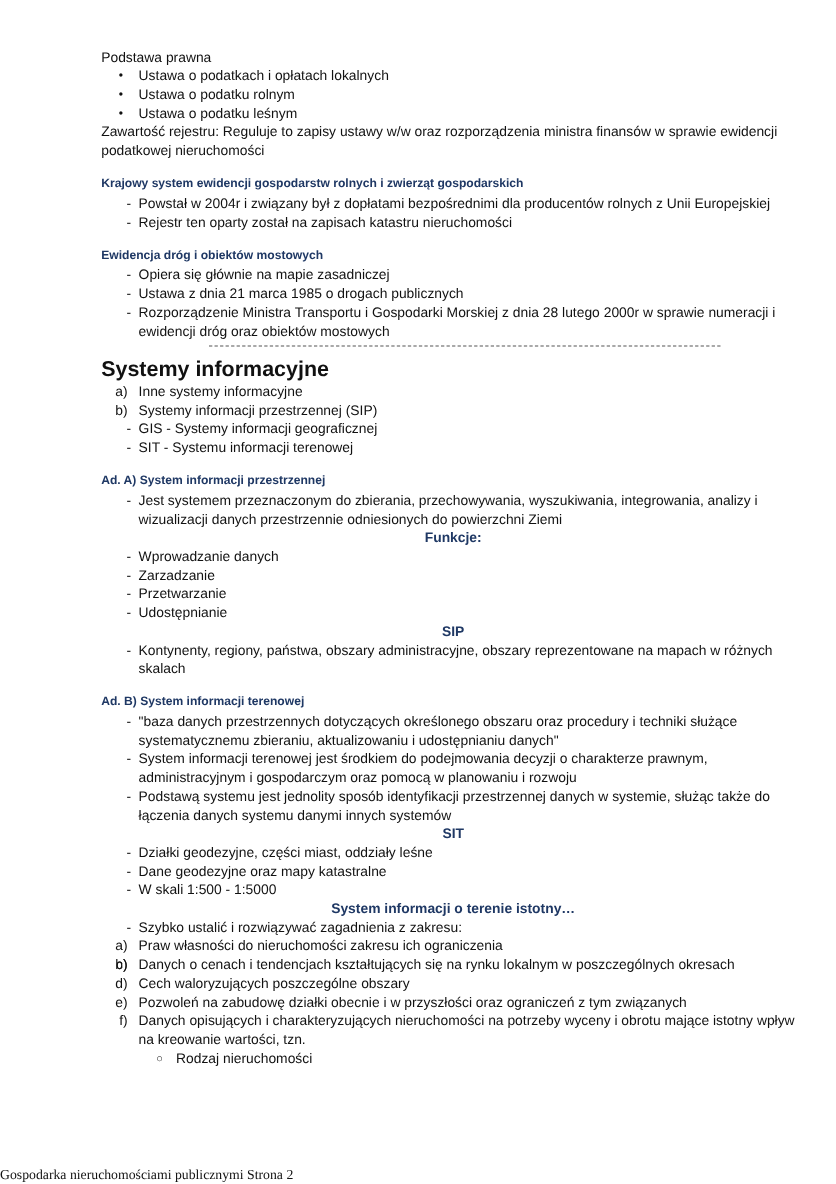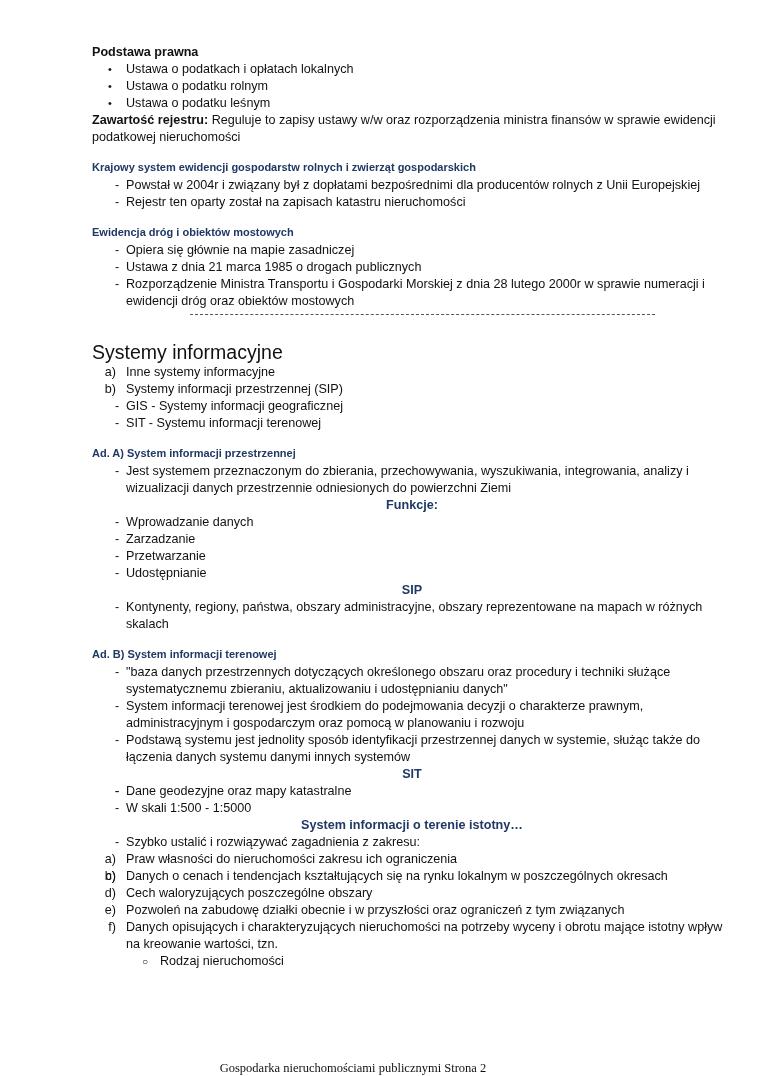--- a/index.html
+++ b/index.html
@@ -1,34 +1,34 @@
 <!DOCTYPE html>
 <html><head>
 <meta charset="utf-8">
 <style>
   html, body { margin: 0; padding: 0; background: #ffffff; }
   body { width: 760px; height: 1076px; position: relative; overflow: hidden;
          font-family: "Liberation Sans", sans-serif; color: #111111; }
   .page { position: absolute; left: 92px; top: 44px; width: 640px; font-size: 12.6px; line-height: 17px; }
-  .b { font-weight: bold; }
+  .b { font-weight: normal; }
   .h-nav { color: #1f3864; font-weight: bold; text-align: center; }
   .h2 { color: #1f3864; font-weight: bold; font-size: 11px; line-height: 20px; }
-  .h1 { color: #111111; font-weight: normal; font-size: 19.5px; line-height: 24px; margin-top: 20px; }
+  .h1 { color: #111111; font-weight: bold; font-size: 19.5px; line-height: 24px; margin-top: 4px; }
   .gap { height: 11px; }
   .row { position: relative; padding-left: 34px; }
   .row .mk { position: absolute; left: 14px; width: 14px; text-align: center; }
   .row.bul .mk { left: 11px; font-size: 11px; }
   .row.dash .mk { left: 18px; }
   .row.alpha .mk { left: 2px; width: 22px; text-align: right; }
   .row.circ { padding-left: 68px; }
   .row.circ .mk { left: 46px; font-size: 10px; }
   .sep { position: relative; height: 10px; }
   .sep .line { position: absolute; left: 98px; width: 465px; top: 4px; border-top: 1px dashed #555; }
-  .footer { position: absolute; top: 1061px; left: 0; width: 632px; text-align: center;
-            font-family: "Liberation Serif", serif; font-size: 12.5px; color: #111; margin-left: 37px; }
+  .footer { position: absolute; top: 1061px; left: 0; width: 632px; text-align: left;
+            font-family: "Liberation Serif", serif; font-size: 12.5px; color: #111; }
 </style>
 </head>
 <body>
 
 <div class="page">
 
   <div class="b">Podstawa prawna</div>
   <div class="row bul"><span class="mk">•</span><span>Ustawa o podatkach i opłatach lokalnych</span></div>
   <div class="row bul"><span class="mk">•</span><span>Ustawa o podatku rolnym</span></div>
   <div class="row bul"><span class="mk">•</span><span>Ustawa o podatku leśnym</span></div>
@@ -65,21 +65,21 @@
   <div class="row dash"><span class="mk">-</span><span>Udostępnianie</span></div>
   <div class="h-nav">SIP</div>
   <div class="row dash"><span class="mk">-</span><span>Kontynenty, regiony, państwa, obszary administracyjne, obszary reprezentowane na mapach w różnych skalach</span></div>
 
   <div class="gap"></div>
   <div class="h2">Ad. B) System informacji terenowej</div>
   <div class="row dash"><span class="mk">-</span><span>"baza danych przestrzennych dotyczących określonego obszaru oraz procedury i techniki służące systematycznemu zbieraniu, aktualizowaniu i udostępnianiu danych"</span></div>
   <div class="row dash"><span class="mk">-</span><span>System informacji terenowej jest środkiem do podejmowania decyzji o charakterze prawnym, administracyjnym i gospodarczym oraz pomocą w planowaniu i rozwoju</span></div>
   <div class="row dash"><span class="mk">-</span><span>Podstawą systemu jest jednolity sposób identyfikacji przestrzennej danych w systemie, służąc także do łączenia danych systemu danymi innych systemów</span></div>
   <div class="h-nav">SIT</div>
-  <div class="row dash"><span class="mk">-</span></div>
+  <div class="row dash"><span class="mk">-</span><span>Działki geodezyjne, części miast, oddziały leśne</span></div>
   <div class="row dash"><span class="mk">-</span><span>Dane geodezyjne oraz mapy katastralne</span></div>
   <div class="row dash"><span class="mk">-</span><span>W skali 1:500 - 1:5000</span></div>
   <div class="h-nav">System informacji o terenie istotny…</div>
   <div class="row dash"><span class="mk">-</span><span>Szybko ustalić i rozwiązywać zagadnienia z zakresu:</span></div>
   <div class="row alpha"><span class="mk">a)</span><span>Praw własności do nieruchomości zakresu ich ograniczenia</span></div>
   <div class="row alpha"><span class="mk">b)</span></div>
   <div class="row alpha"><span class="mk">c)</span><span>Danych o cenach i tendencjach kształtujących się na rynku lokalnym w poszczególnych okresach</span></div>
   <div class="row alpha"><span class="mk">d)</span><span>Cech waloryzujących poszczególne obszary</span></div>
   <div class="row alpha"><span class="mk">e)</span><span>Pozwoleń na zabudowę działki obecnie i w przyszłości oraz ograniczeń z tym związanych</span></div>
   <div class="row alpha"><span class="mk">f)</span><span>Danych opisujących i charakteryzujących nieruchomości na potrzeby wyceny i obrotu mające istotny wpływ na kreowanie wartości, tzn.</span></div>

